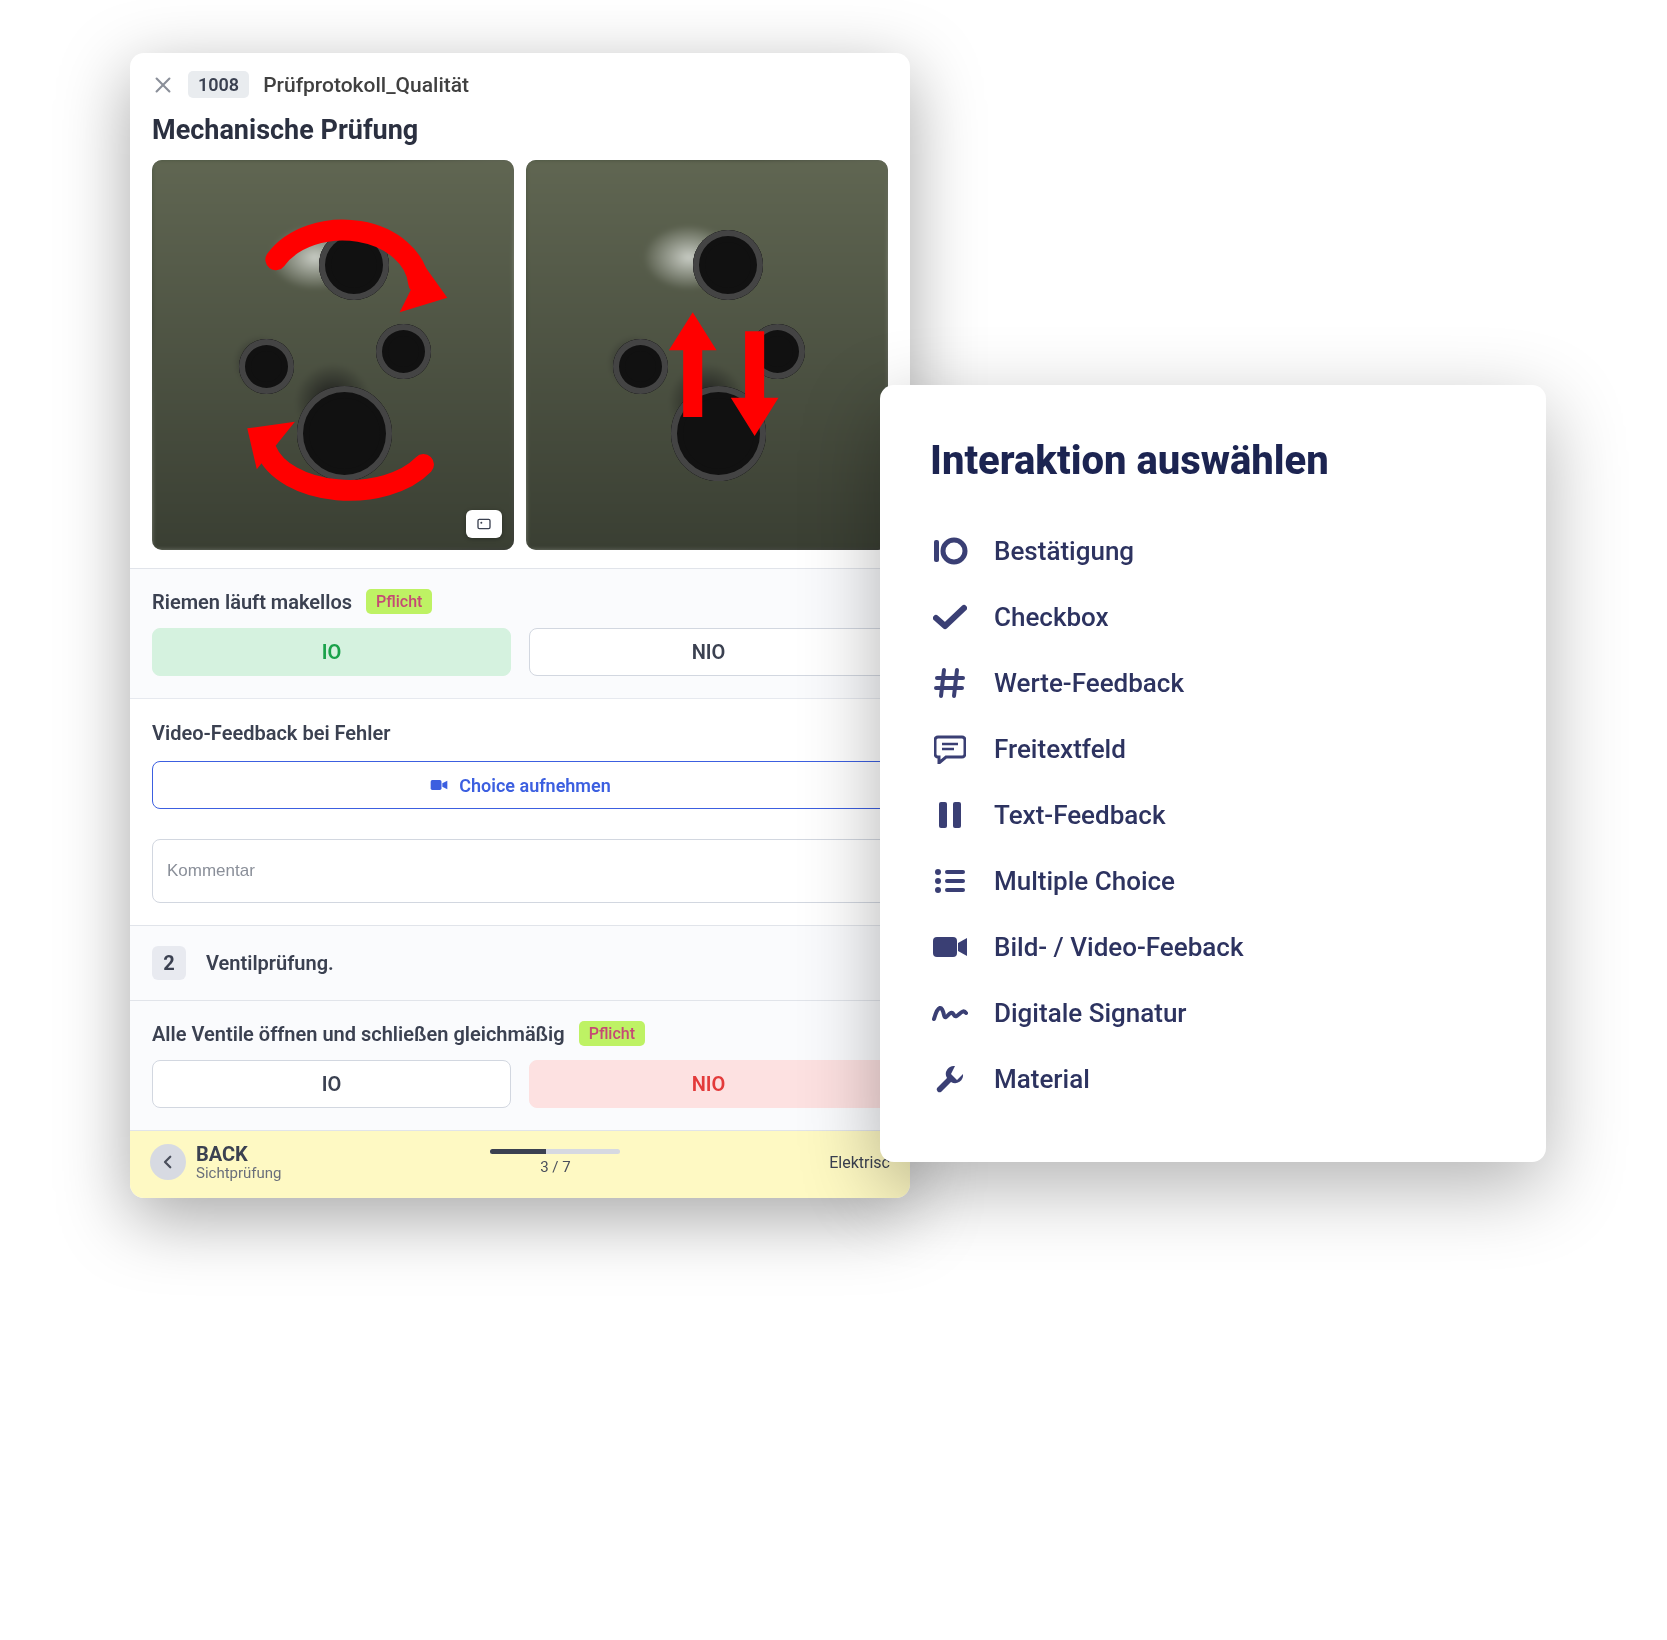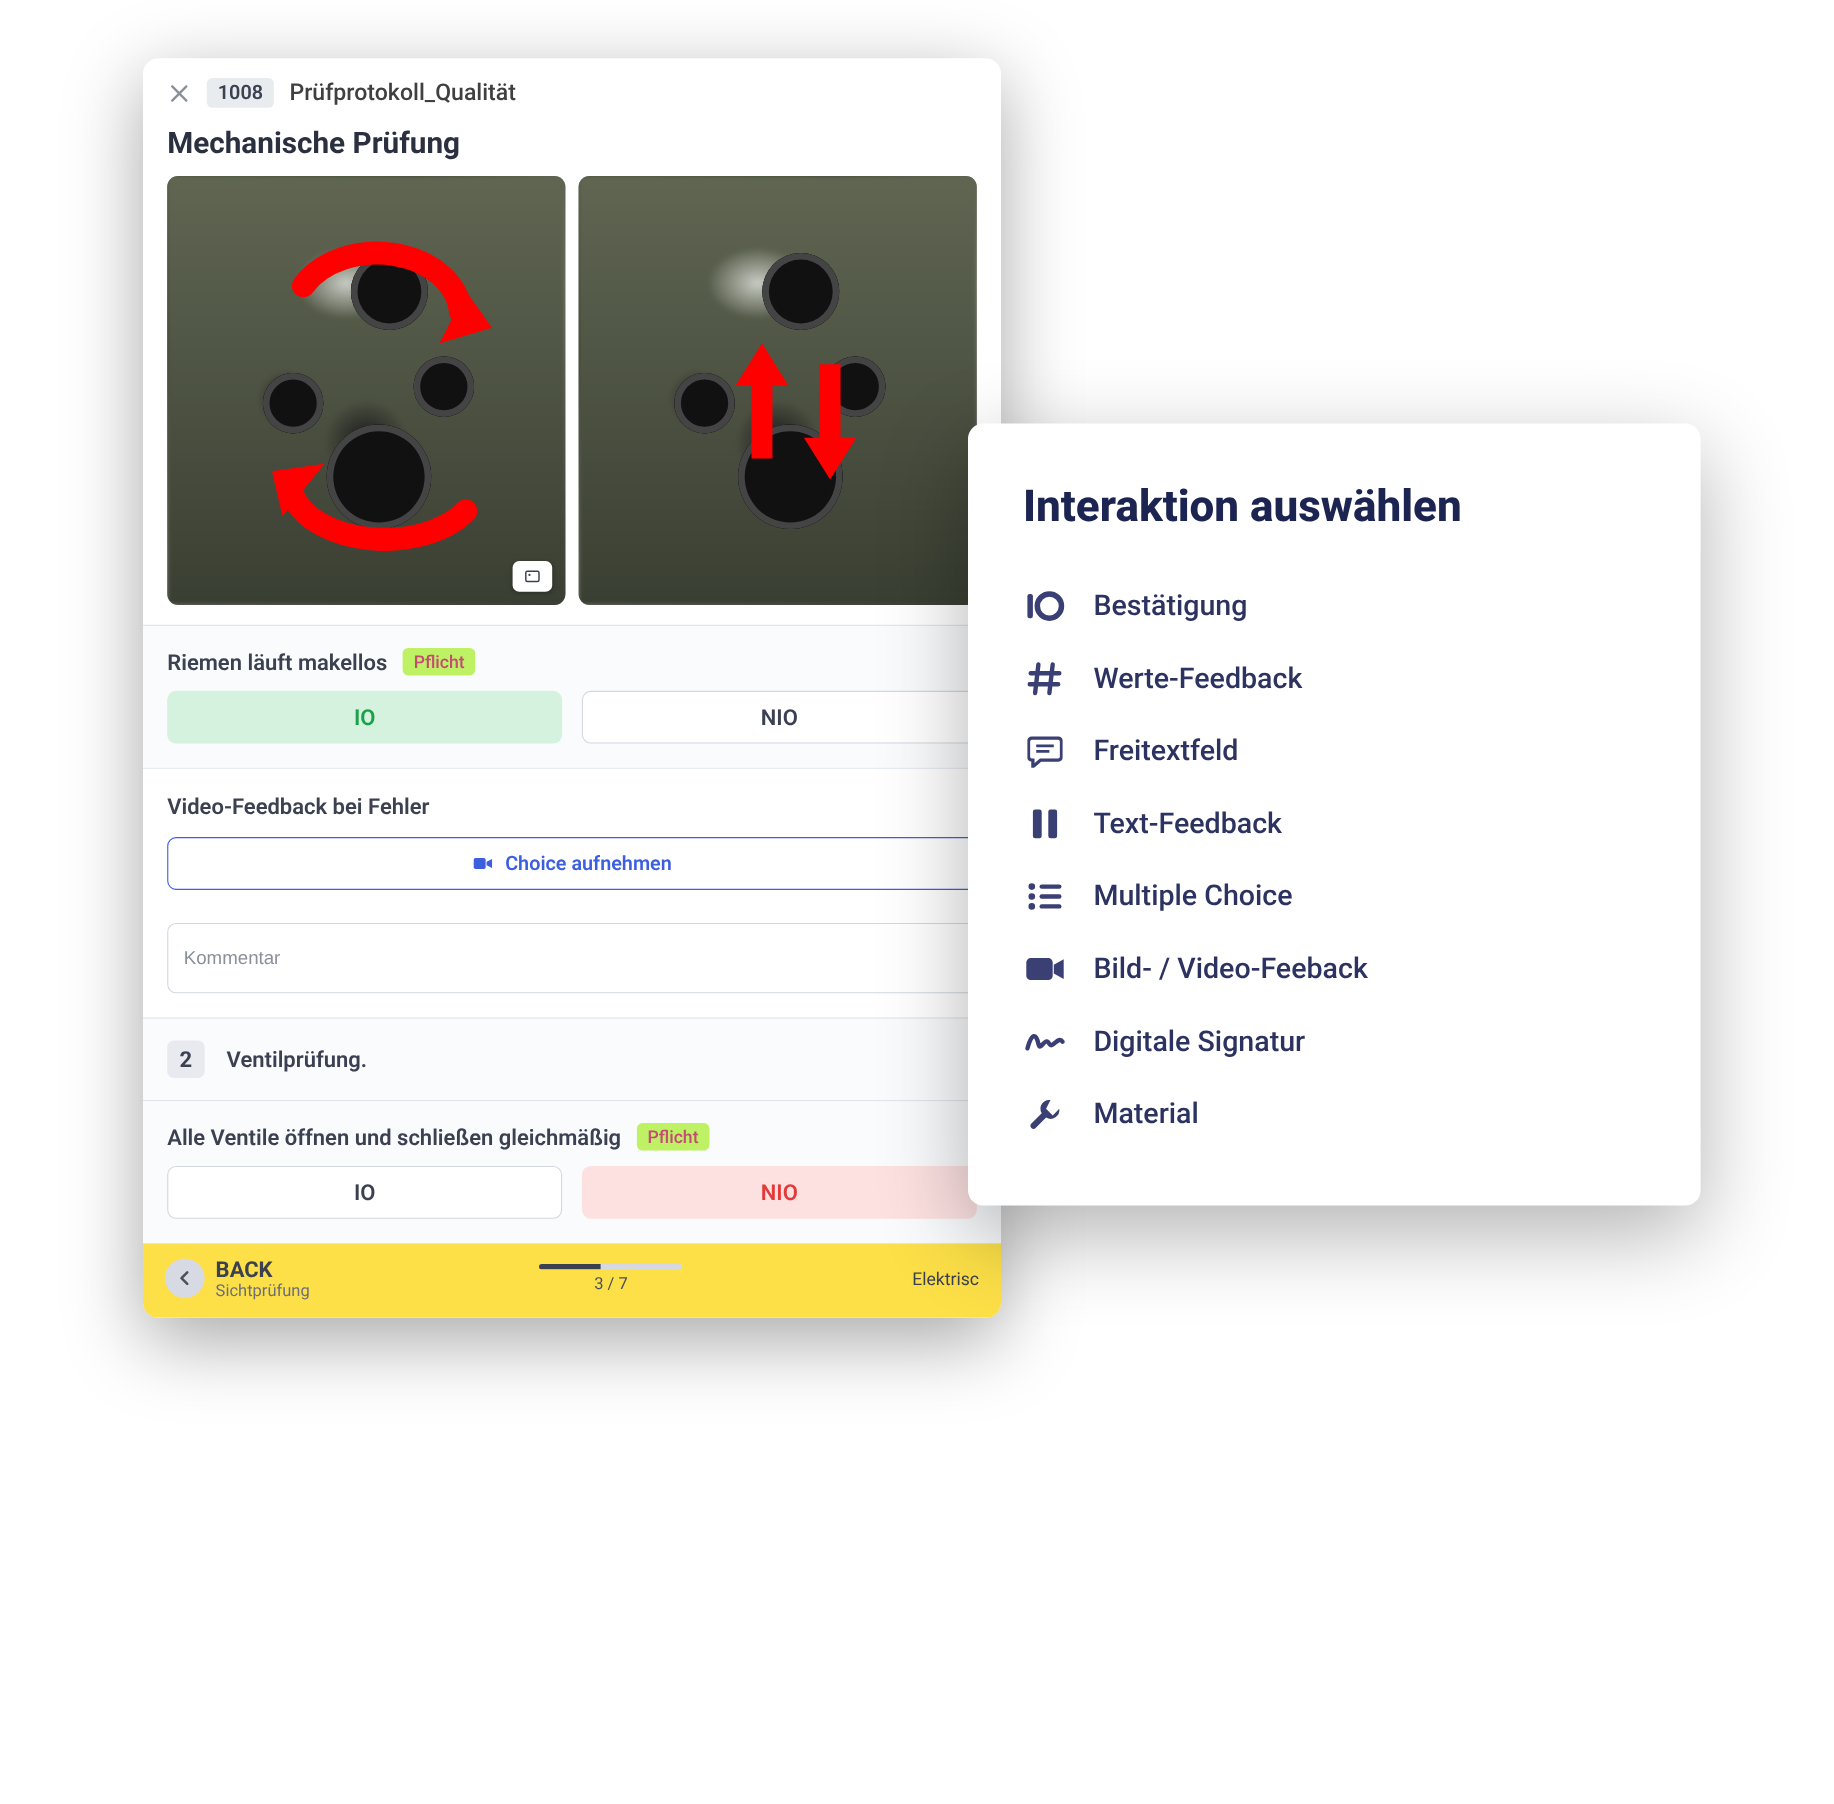--- a/index.html
+++ b/index.html
@@ -122,21 +122,21 @@
     border-top:1px solid #e1e4ea; background:#fafbfd;
     padding:20px 22px; display:flex; align-items:center; gap:20px;
   }
   .step-num{
     background:#e8eaf0; color:#3b4151; font-weight:700; font-size:20px;
     width:34px; height:34px; border-radius:6px; display:flex;align-items:center;justify-content:center;
   }
   .step-title{ color:#3b4151; font-size:20px; font-weight:600; }
 
   .footer{
-    border-top:1px solid #e1e4ea; background:#fde047;
+    border-top:1px solid #e1e4ea; background:#fef9c3;
     display:flex; align-items:center; justify-content:space-between;
     padding:12px 20px 16px 20px; gap:16px;
   }
   .back-group{display:flex;align-items:center;gap:10px;}
   .back-circle{
     width:36px;height:36px;border-radius:50%;background:#d7dae2;
     display:flex;align-items:center;justify-content:center;color:#4a4f5c;cursor:pointer;
   }
   .back-text{display:flex;flex-direction:column;line-height:1.1;}
   .back-text .b1{font-size:20px;font-weight:700;color:#3b4151;}
@@ -294,20 +294,28 @@
         <div class="ic">
           <svg width="36" height="30" viewBox="0 0 36 30">
             <rect x="2" y="4" width="5" height="22" rx="2" fill="#3a3f74"></rect>
             <circle cx="22" cy="15" r="11" fill="none" stroke="#3a3f74" stroke-width="5"></circle>
           </svg>
         </div>
         <span class="lbl">Bestätigung</span>
       </div>
       <div class="opt">
         <div class="ic">
+          <svg width="34" height="28" viewBox="0 0 34 28">
+            <path d="M3 15 L12 23 L31 5" fill="none" stroke="#3a3f74" stroke-width="6" stroke-linecap="round" stroke-linejoin="round"></path>
+          </svg>
+        </div>
+        <span class="lbl">Checkbox</span>
+      </div>
+      <div class="opt">
+        <div class="ic">
           <svg width="32" height="32" viewBox="0 0 32 32">
             <path d="M10 3 L7 29 M23 3 L20 29 M3 11 H29 M2 21 H28" stroke="#3a3f74" stroke-width="4" stroke-linecap="round"></path>
           </svg>
         </div>
         <span class="lbl">Werte-Feedback</span>
       </div>
       <div class="opt">
         <div class="ic">
           <svg width="32" height="30" viewBox="0 0 32 30">
             <path d="M4 3 H28 A3 3 0 0 1 31 6 V20 A3 3 0 0 1 28 23 H12 L5 29 V23 H4 A3 3 0 0 1 1 20 V6 A3 3 0 0 1 4 3 Z" fill="none" stroke="#3a3f74" stroke-width="3"></path>

